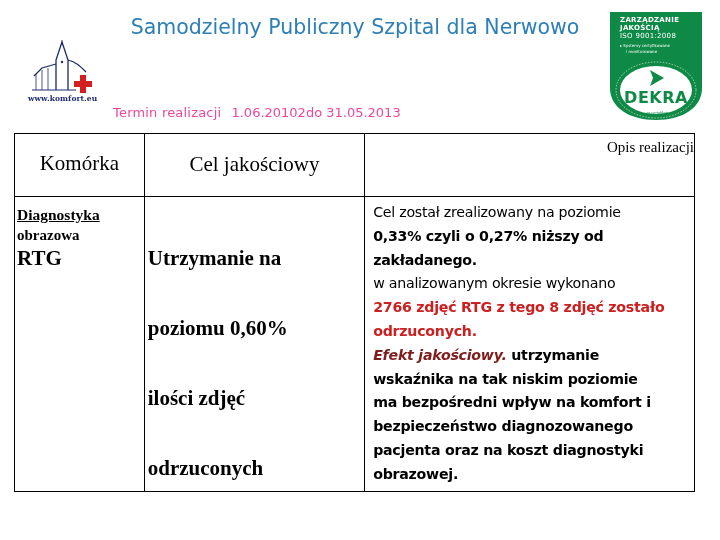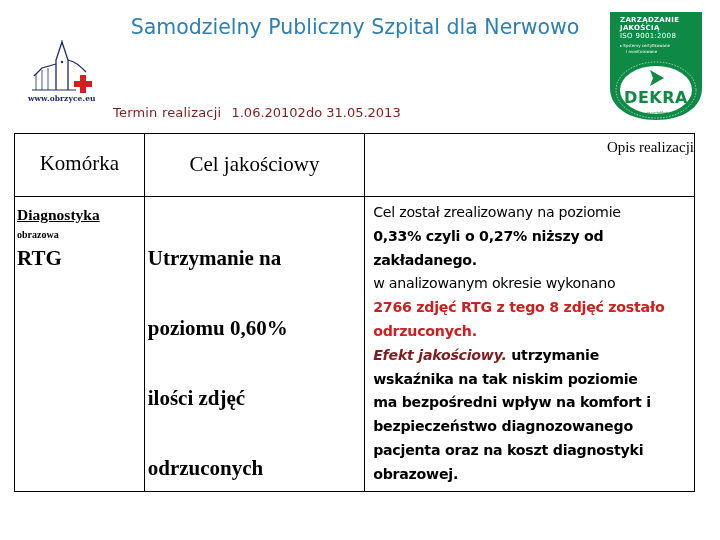--- a/index.html
+++ b/index.html
@@ -8,21 +8,21 @@
 
     .logo-left { position: absolute; left: 28px; top: 38px; width: 72px; height: 68px; }
     .logo-left svg { width: 72px; height: 58px; display: block; }
     .logo-left .url { position: absolute; left: 0; top: 56px; width: 76px; font-family: "DejaVu Serif", serif;
       font-weight: bold; font-size: 7.5px; color: #1c2a6e; letter-spacing: 0.1px; white-space: nowrap; }
 
     .title { position: absolute; left: 90px; top: 12px; width: 530px; text-align: center;
       font-family: "DejaVu Sans", sans-serif; color: #2d7fb6; font-size: 20.5px; line-height: 30px; }
 
     .term { position: absolute; left: 113px; top: 105px; font-family: "DejaVu Sans", sans-serif;
-      font-size: 13px; color: #7f1d1d; white-space: nowrap; }
+      font-size: 13px; color: #ec4899; white-space: nowrap; }
     .term .label { letter-spacing: 0.2px; }
     .term .value { font-size: 13px; margin-left: 6px; }
 
     .badge { position: absolute; left: 608px; top: 10px; width: 96px; height: 112px; }
     .badge svg { width: 96px; height: 112px; display: block; }
     .badge .t { position: absolute; left: 12px; color: #fff; font-family: "DejaVu Sans", sans-serif; white-space: nowrap; }
     .badge .t1 { top: 6px; font-size: 7px; font-weight: bold; line-height: 8px; letter-spacing: 0.3px; }
     .badge .t3 { top: 22px; font-size: 7px; line-height: 8px; letter-spacing: 0.3px; }
     .badge .t4 { top: 33px; font-size: 4px; line-height: 5px; }
     .badge .t5 { top: 39px; left: 18px; font-size: 4px; line-height: 5px; }
@@ -37,21 +37,21 @@
     table.plan col.c2 { width: 221px; }
     table.plan col.c3 { width: 330px; }
     tr.head { height: 63px; margin-top: 36px; }
     th { font-family: "Liberation Serif", serif; font-weight: normal; font-size: 21px; text-align: center; }
     th.h1 { padding-top: 17px; }
     th.h2 { padding-top: 18px; }
     th.h3 { text-align: right; padding: 5px 0 0 8px; font-size: 15px; }
 
     td.cell1 { padding: 8px 0 0 2px; font-family: "Liberation Serif", serif; font-weight: bold; }
     td.cell1 .l1 { font-size: 15.5px; line-height: 20px; display: block; text-decoration: underline; }
-    td.cell1 .l2 { font-size: 10px; line-height: 20px; display: block; }
+    td.cell1 .l2 { font-size: 15px; line-height: 20px; display: block; }
     td.cell1 .l3 { font-size: 21px; line-height: 26px; display: block; }
 
     td.cell2 { padding: 6px 0 0 3px; font-family: "Liberation Serif", serif; font-weight: bold;
       font-size: 21px; line-height: 30px; }
     td.cell2 span { display: block; margin-top: 40px; }
 
     td.cell3 { padding: 4px 0 0 8px; font-family: "DejaVu Sans", sans-serif; font-size: 14.2px; line-height: 23.8px;
       letter-spacing: -0.25px; }
     td.cell3 span.line { display: block; white-space: nowrap; }
     .red { color: #cc1f1f; font-weight: bold; }
@@ -70,21 +70,21 @@
 
     <path d="M6 38 L14 30 L28 26" fill="none" stroke="#1c2a6e" stroke-width="1.3"></path>
     <path d="M8 36 L8 52 M14 32 L14 52 M20 30 L20 52" fill="none" stroke="#1c2a6e" stroke-width="0.8"></path>
     <path d="M4 52 L48 52" stroke="#1c2a6e" stroke-width="1"></path>
 
     <path d="M40 22 C48 24 52 28 58 34" fill="none" stroke="#1c2a6e" stroke-width="1.2"></path>
 
     <rect x="52" y="37" width="6" height="18" fill="#d21f1f"></rect>
     <rect x="46" y="43" width="18" height="6" fill="#d21f1f"></rect>
   </svg>
-  <div class="url">www.obrzyce.eu</div>
+  <div class="url">www.komfort.eu</div>
 </div>
 
 <div class="title">
   <div>Samodzielny Publiczny Szpital dla Nerwowo</div>
 </div>
 
 <div class="term">
   <span class="label">Termin realizacji</span>
   <span class="value">1.06.20102do 31.05.2013</span>
 </div>

